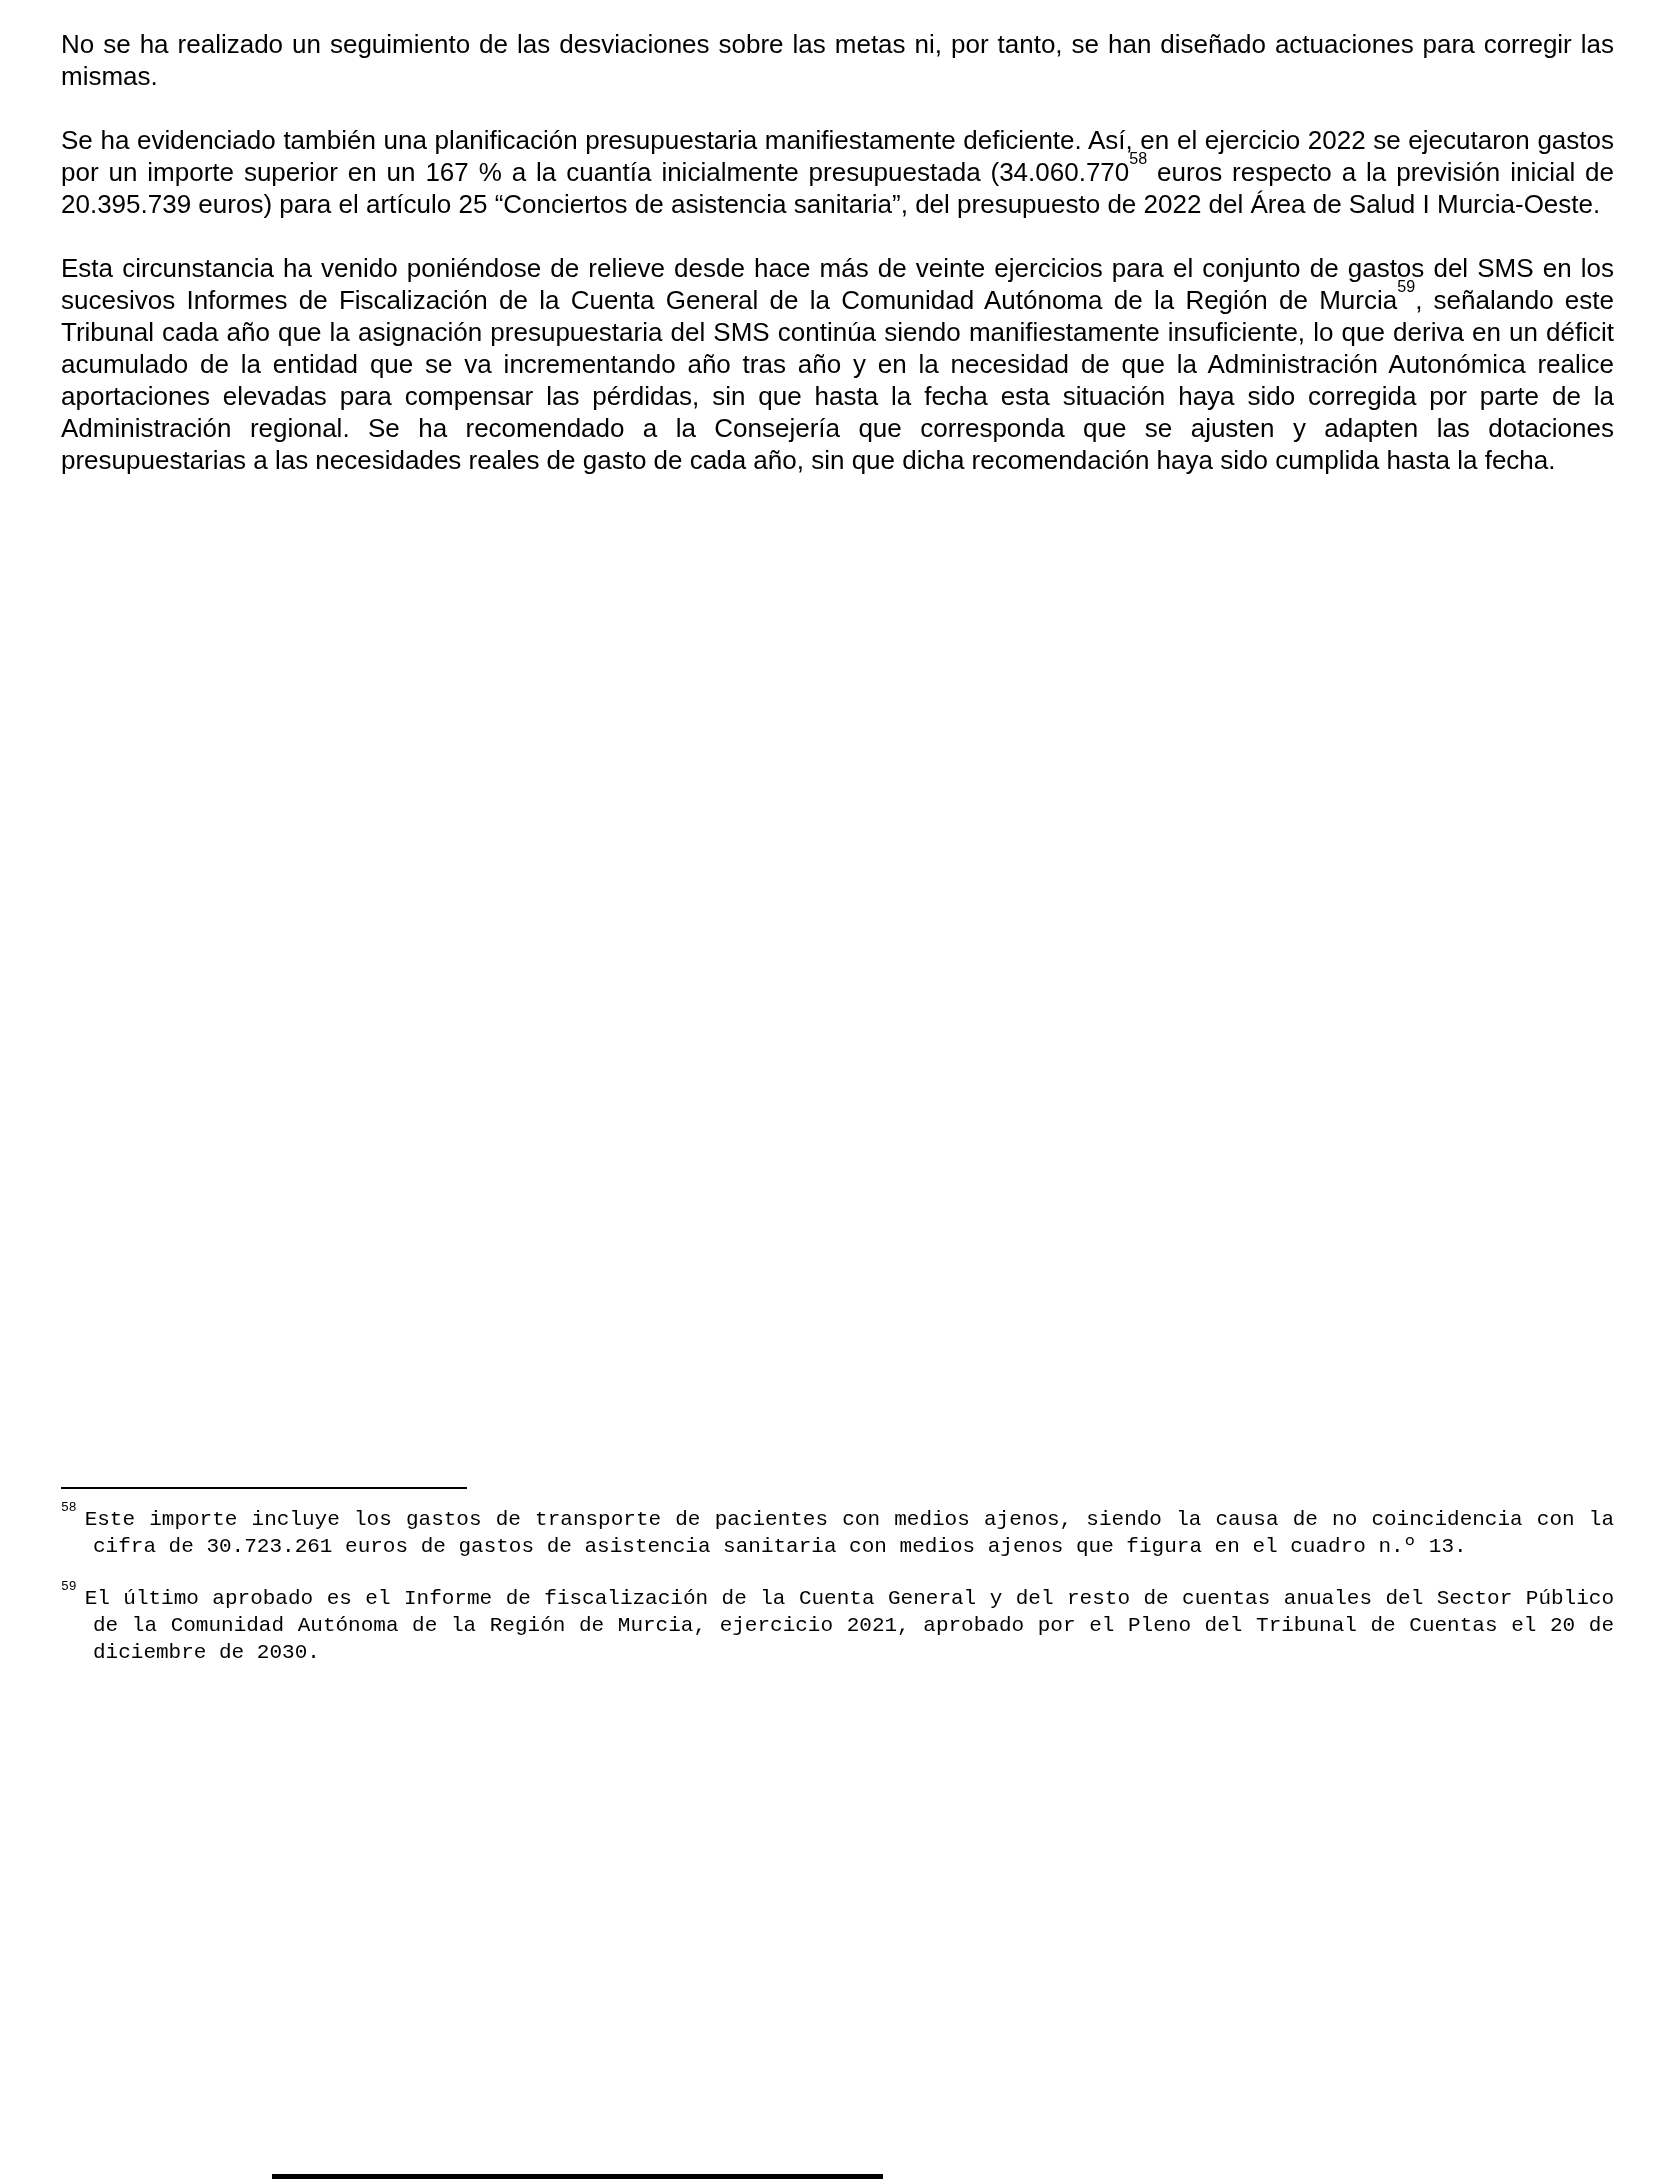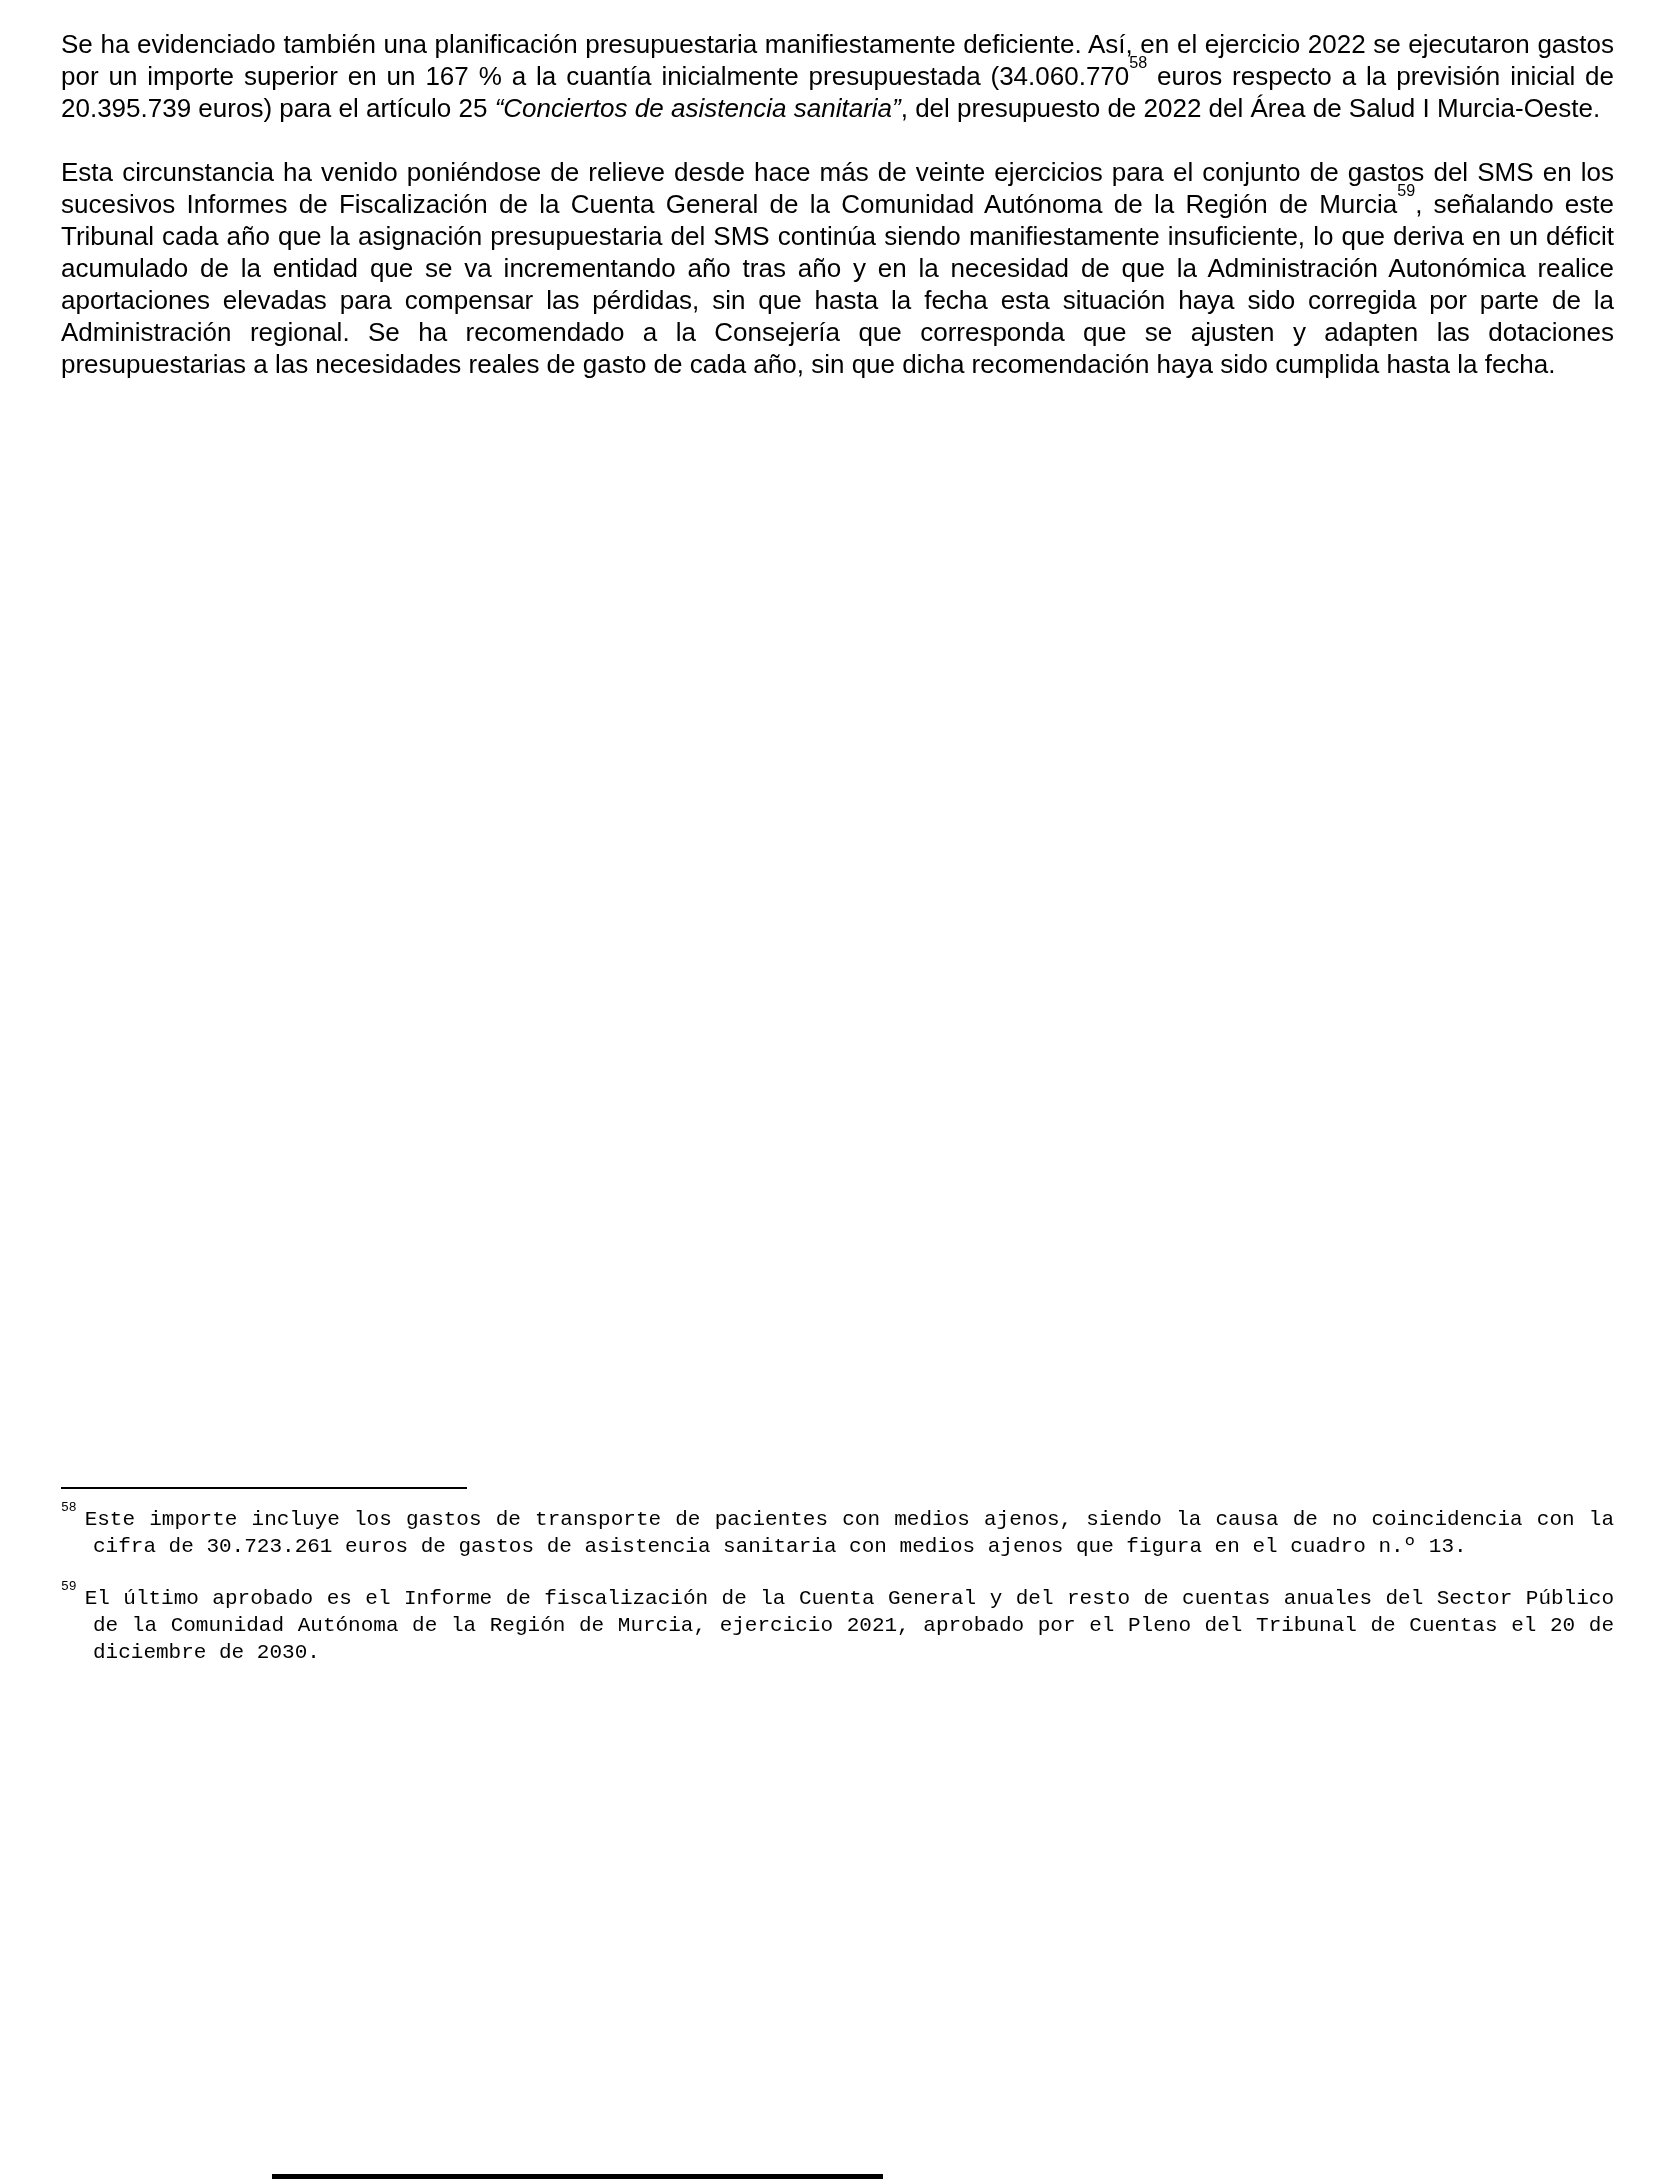--- a/index.html
+++ b/index.html
@@ -23,21 +23,20 @@
     width: 1553px;
   }
   .para {
     margin: 0 0 32px 0;
     font-size: 26px;
     line-height: 32px;
     text-align: justify;
     text-justify: inter-word;
   }
   .para .it {
-    font-style: italic;
   }
   sup.ref {
     font-size: 0.62em;
     line-height: 0;
     position: relative;
     top: -0.45em;
   }
   .footnotes {
     position: absolute;
     left: 61px;
@@ -76,20 +75,21 @@
     background: #000000;
   }
 </style>
 </head>
 <body>
 
 <div class="page">
 
   <div class="content">
 
+    <p class="para"><span>No se ha realizado un seguimiento de las desviaciones sobre las metas ni, por tanto, se han diseñado actuaciones para corregir las mismas.</span></p>
 
     <p class="para"><span>Se ha evidenciado también una planificación presupuestaria manifiestamente deficiente. Así, en el ejercicio 2022 se ejecutaron gastos por un importe superior en un 167 % a la cuantía inicialmente presupuestada (34.060.770</span><sup class="ref">58</sup><span> euros respecto a la previsión inicial de 20.395.739 euros) para el artículo 25 </span><span class="it">“Conciertos de asistencia sanitaria”</span><span>, del presupuesto de 2022 del Área de Salud I Murcia-Oeste.</span></p>
 
     <p class="para"><span>Esta circunstancia ha venido poniéndose de relieve desde hace más de veinte ejercicios para el conjunto de gastos del SMS en los sucesivos Informes de Fiscalización de la Cuenta General de la Comunidad Autónoma de la Región de Murcia</span><sup class="ref">59</sup><span>, señalando este Tribunal cada año que la asignación presupuestaria del SMS continúa siendo manifiestamente insuficiente, lo que deriva en un déficit acumulado de la entidad que se va incrementando año tras año y en la necesidad de que la Administración Autonómica realice aportaciones elevadas para compensar las pérdidas, sin que hasta la fecha esta situación haya sido corregida por parte de la Administración regional. Se ha recomendado a la Consejería que corresponda que se ajusten y adapten las dotaciones presupuestarias a las necesidades reales de gasto de cada año, sin que dicha recomendación haya sido cumplida hasta la fecha.</span></p>
 
   </div>
 
   <div class="footnotes">
 
     <div class="fn-rule"></div>

